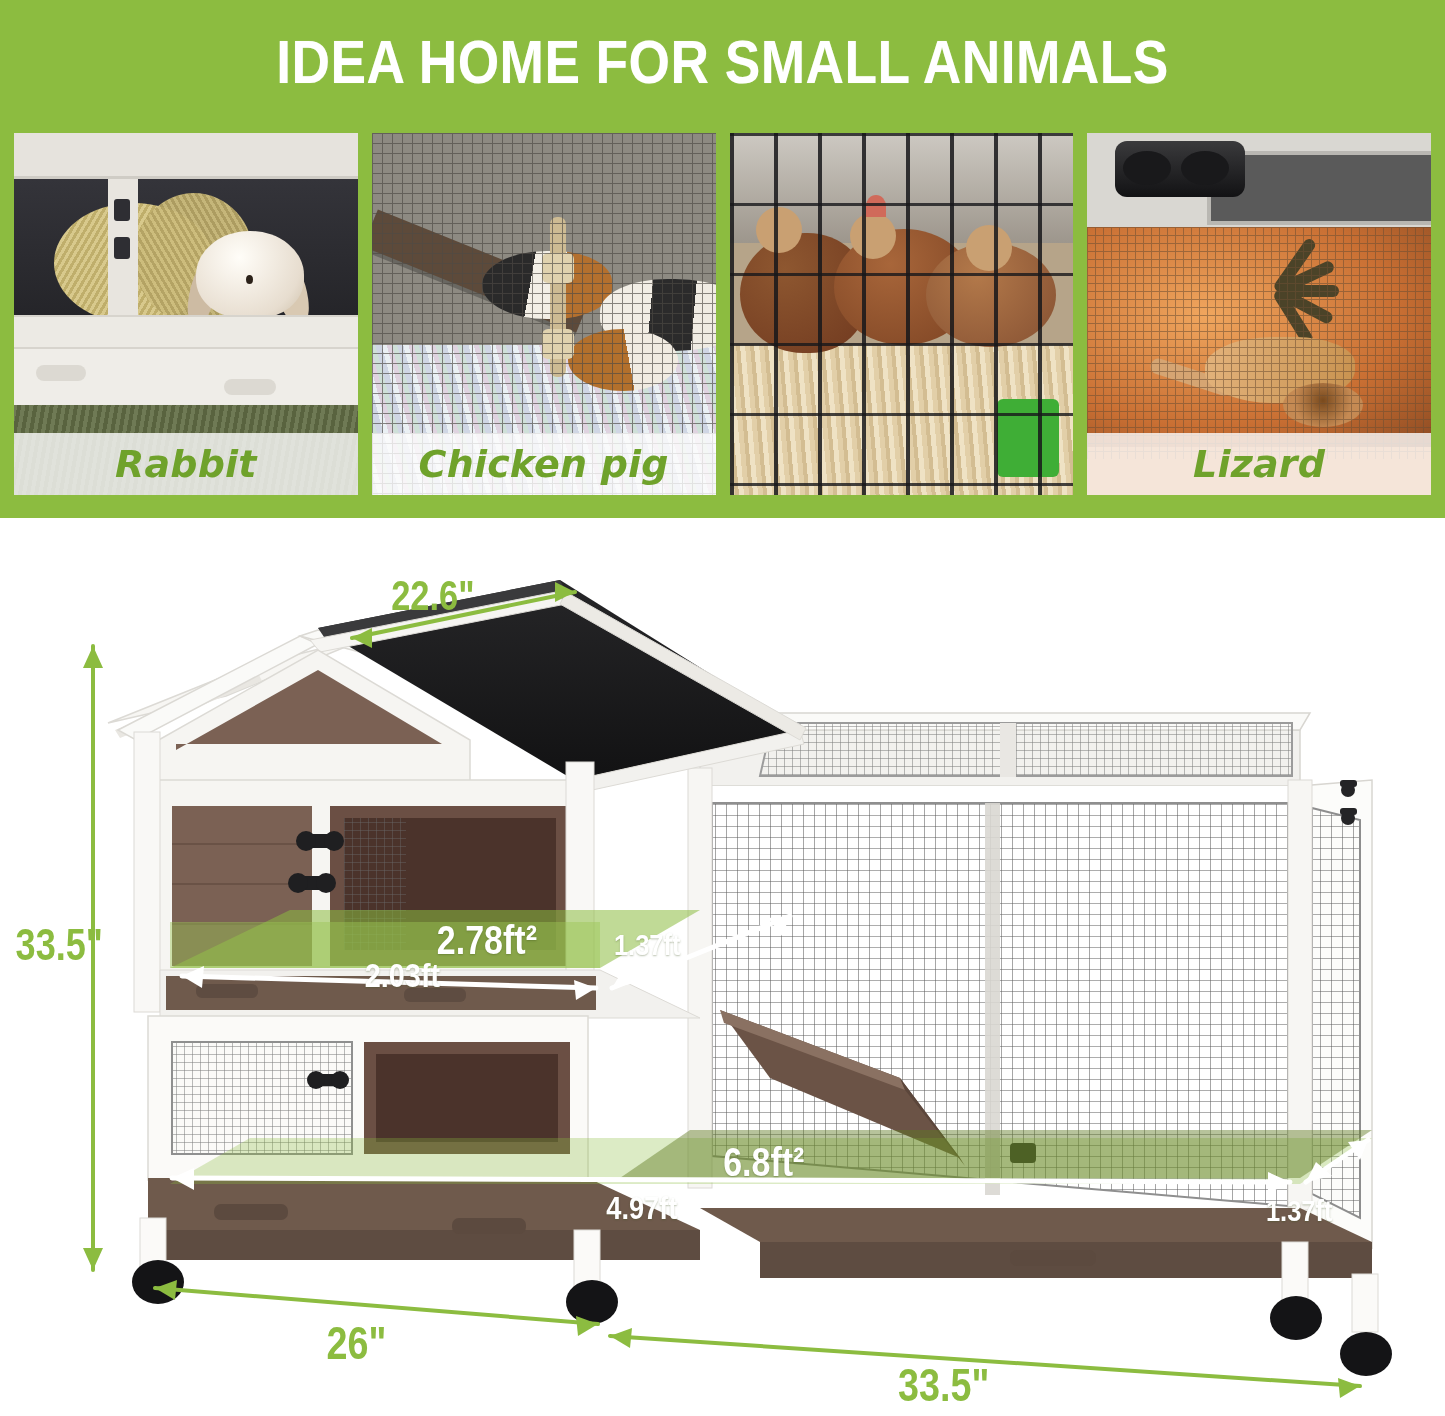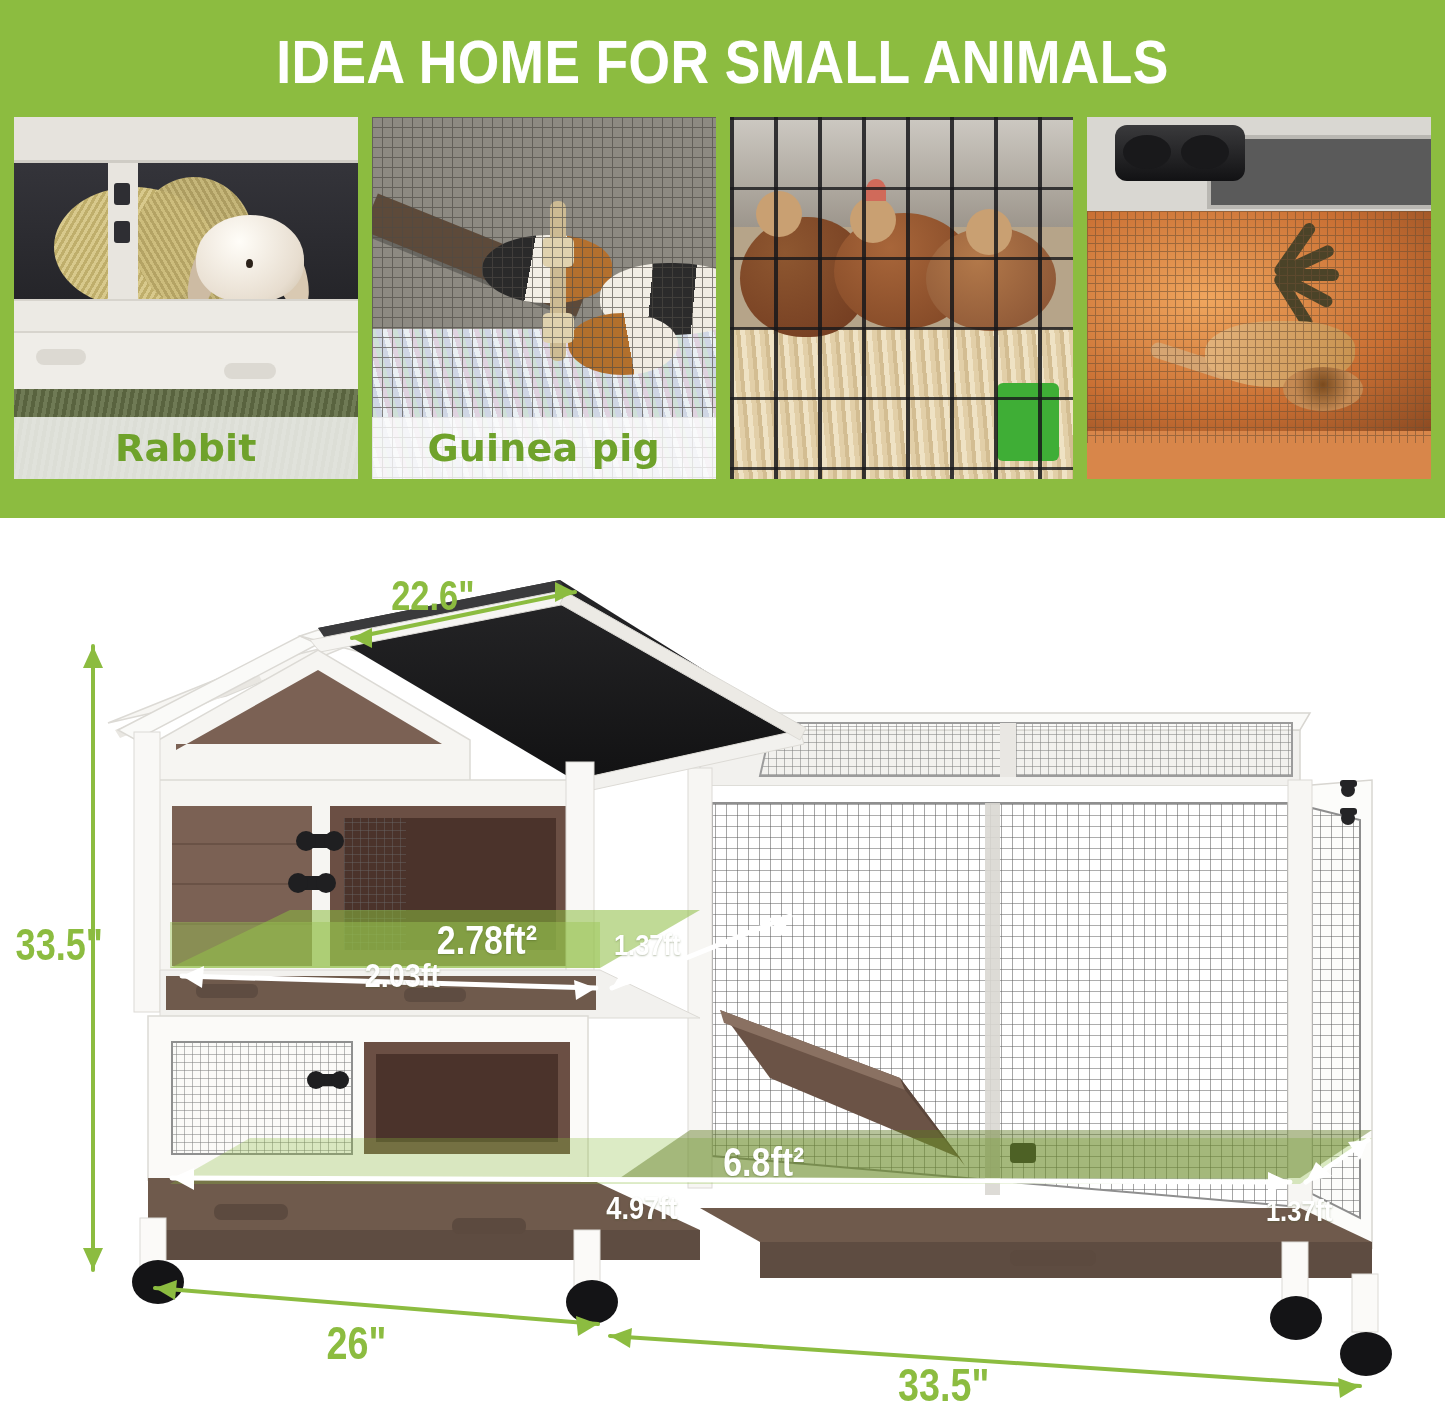--- a/index.html
+++ b/index.html
@@ -26,23 +26,23 @@
     font-size: 62px;
     letter-spacing: 0.5px;
     transform: scaleX(0.86);
     transform-origin: center top;
     white-space: nowrap;
     text-shadow: 0 0 1px rgba(255,255,255,.4);
   }
 
   
   .photo-strip {
-    position: absolute; left: 14px; top: 117px;
+    position: absolute; left: 14px; top: 133px;
     width: 1417px; height: 362px;
-    display: flex; gap: 14px;
+    display: flex; gap: 14px; font-style: italic;
   }
   .photo-card {
     position: relative; flex: 1 1 0;
     overflow: hidden;
     background: #cfcfcf;
   }
   .photo-art { position: absolute; inset: 0; }
   .photo-label {
     position: absolute; left: 0; bottom: 0; width: 100%;
     height: 62px;
@@ -204,21 +204,21 @@
           <div class="p2-bedding"></div>
           <div class="p2-ramp"></div>
           <div class="p2-gp1"></div>
           <div class="p2-gp2"></div>
           <div class="p2-gp3"></div>
           <div class="p2-toy"></div>
           <div class="p2-toy-k" style="top:120px"></div>
           <div class="p2-toy-k" style="top:196px"></div>
           <div class="p2-mesh"></div>
         </div>
-        <figcaption class="photo-label">Guinea pig</figcaption>
+        <figcaption class="photo-label">Chicken pig</figcaption>
       </figure>
 
       <figure class="photo-card">
         <div class="photo-art">
           <div class="p3-bg"></div>
           <div class="p3-back"></div>
           <div class="p3-floor"></div>
           <div class="p3-chick1"></div>
           <div class="p3-chick2"></div>
           <div class="p3-chick3"></div>
@@ -246,20 +246,21 @@
           <div class="p4-tail"></div>
           <div class="p4-lizard"></div>
           <div class="p4-bowl"></div>
           <div class="p4-mesh"></div>
           <div class="p4-top"></div>
           <div class="p4-toptank"></div>
           <div class="p4-lamp"></div>
           <div class="p4-lamp-b"></div>
           <div class="p4-lamp-c"></div>
         </div>
+        <figcaption class="photo-label">Lizard</figcaption>
       </figure>
 
     </div>
   </section>
 
   <section class="diagram">
 
     <svg class="svg-layer" viewBox="0 0 1445 898">
       <defs>
         <pattern id="mesh" width="11" height="11" patternUnits="userSpaceOnUse">

